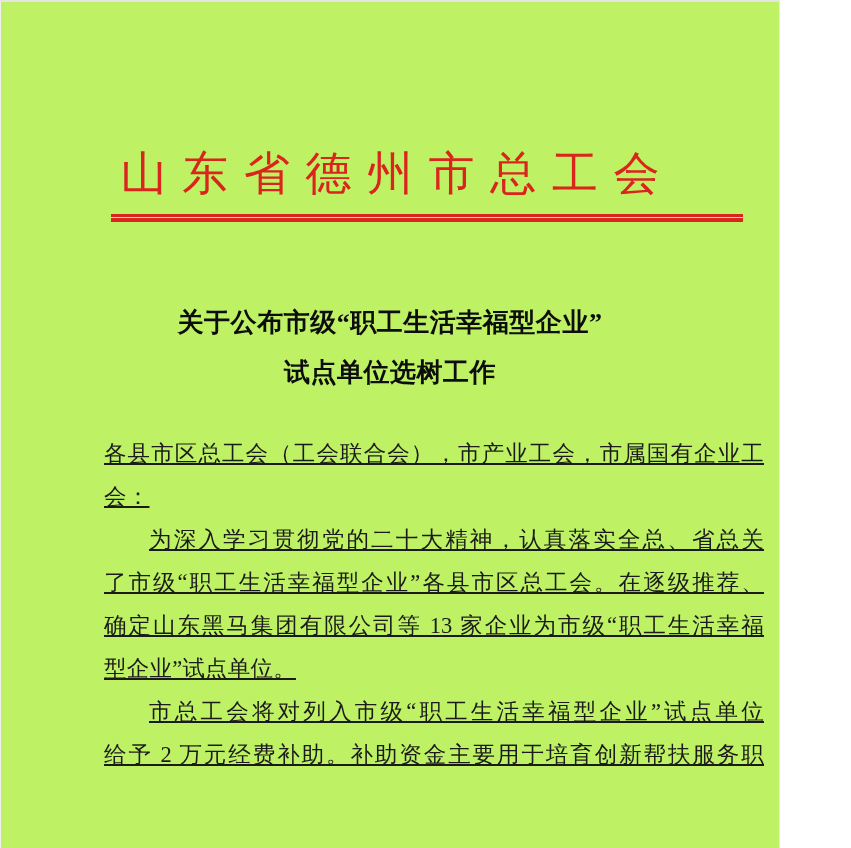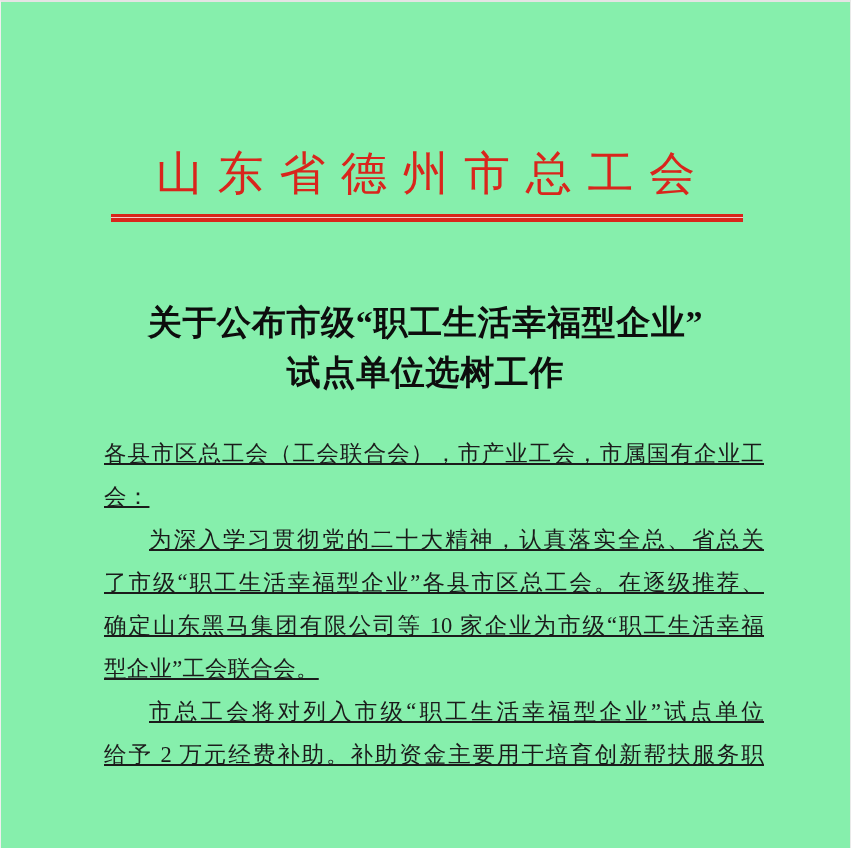--- a/index.html
+++ b/index.html
@@ -2,23 +2,23 @@
 <html><head>
 <meta charset="utf-8">
 <style>
   html, body {
     margin: 0;
     padding: 0;
     background: #ffffff;
   }
   .page {
     position: relative;
-    width: 851px;
+    width: 780px;
     height: 848px;
-    background: #86efac;
+    background: #bef264;
     overflow: hidden;
     border-top: 2px solid #e4e4e4;
     border-left: 1px solid #efefef;
     border-right: 1px solid #e9e9e9;
     box-sizing: border-box;
     font-family: "Liberation Serif", "DejaVu Serif", serif;
   }
   
   .org-name {
     position: absolute;
@@ -49,21 +49,21 @@
   }
   
   .title {
     position: absolute;
     top: 296px;
     left: 0;
     width: 100%;
     text-align: center;
     color: #0d0d0d;
     font-weight: 700;
-    font-size: 34px;
+    font-size: 26px;
     line-height: 50px;
     letter-spacing: 0.02em;
   }
   
   .body-block {
     position: absolute;
     top: 430px;
     left: 103px;
     width: 660px;
     color: #1b1b1b;
@@ -100,19 +100,19 @@
   <div class="title">
     <div>关于公布市级“职工生活幸福型企业”</div>
     <div>试点单位选树工作</div>
   </div>
 
   <div class="body-block">
     <div class="line full">各县市区总工会（工会联合会），市产业工会，市属国有企业工</div>
     <div class="line">会：</div>
     <div class="line full indent">为深入学习贯彻党的二十大精神，认真落实全总、省总关</div>
     <div class="line full">了市级“职工生活幸福型企业”各县市区总工会。在逐级推荐、</div>
-    <div class="line full">确定山东黑马集团有限公司等 10 家企业为市级“职工生活幸福</div>
-    <div class="line">型企业”工会联合会。</div>
+    <div class="line full">确定山东黑马集团有限公司等 13 家企业为市级“职工生活幸福</div>
+    <div class="line">型企业”试点单位。</div>
     <div class="line full indent">市总工会将对列入市级“职工生活幸福型企业”试点单位</div>
     <div class="line full">给予 2 万元经费补助。补助资金主要用于培育创新帮扶服务职</div>
   </div>
 
 </div>
 
 </body></html>

